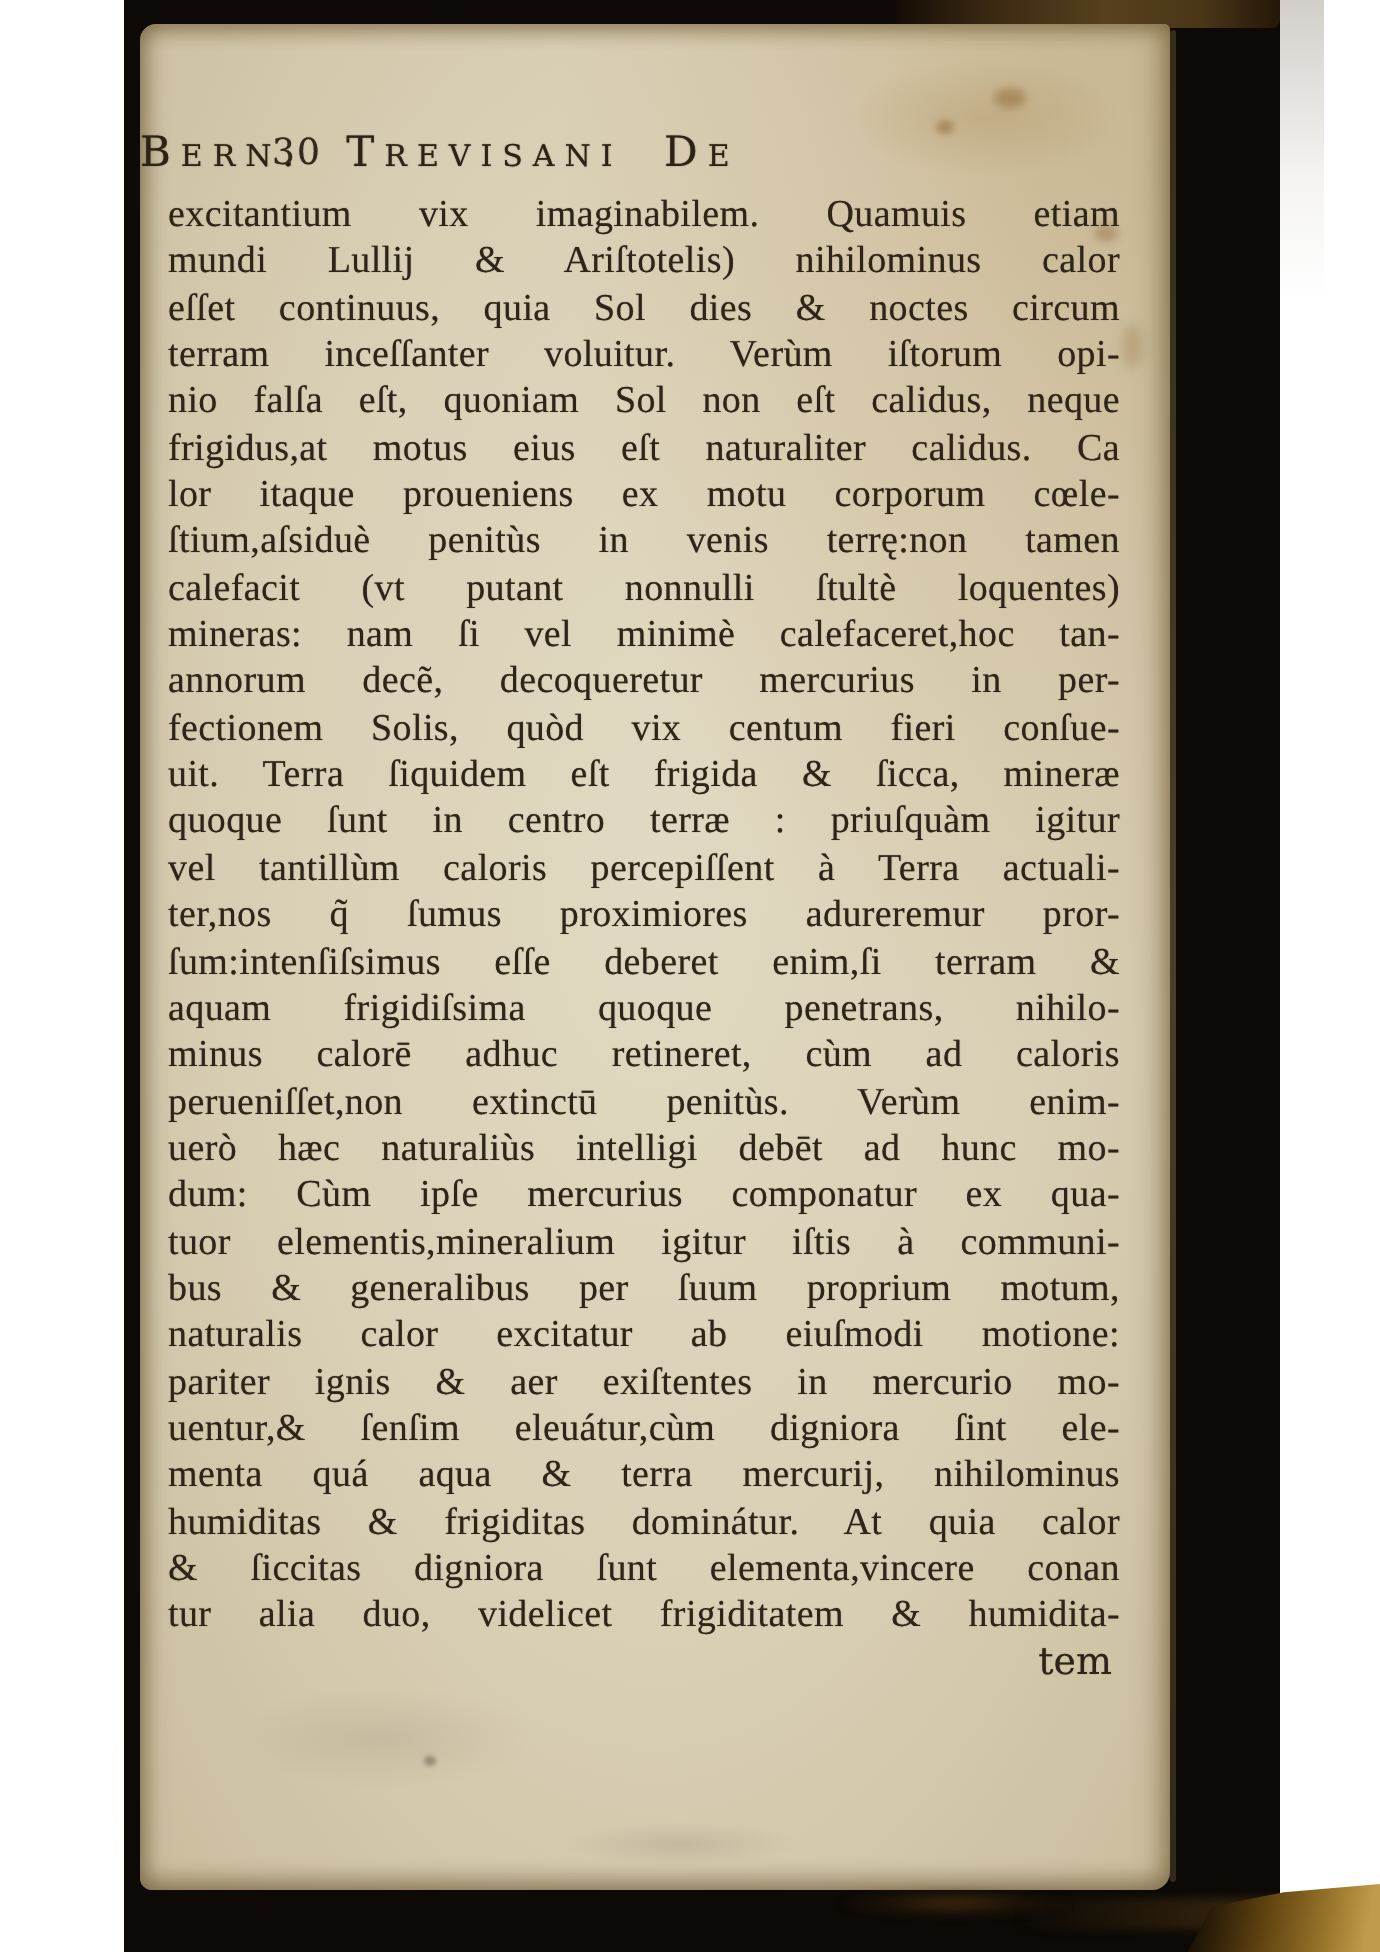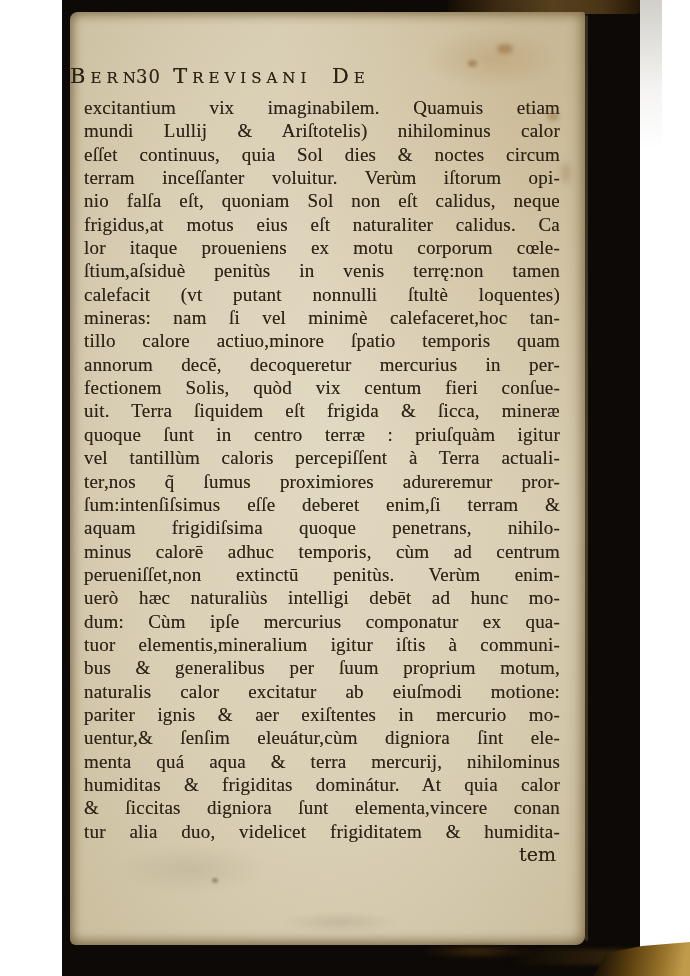--- a/index.html
+++ b/index.html
@@ -124,30 +124,29 @@
     <div class="text-line">excitantium vix imaginabilem.  Quamuis etiam</div>
         <div class="text-line">mundi Lullij &amp; Ariſtotelis) nihilominus calor</div>
         <div class="text-line">eſſet continuus, quia Sol dies &amp; noctes circum</div>
         <div class="text-line">terram inceſſanter voluitur. Verùm iſtorum opi-</div>
         <div class="text-line">nio falſa eſt, quoniam Sol non eſt calidus, neque</div>
         <div class="text-line">frigidus,at motus eius eſt naturaliter calidus. Ca</div>
         <div class="text-line">lor itaque proueniens ex motu corporum cœle-</div>
         <div class="text-line">ſtium,aſsiduè penitùs in venis terrę:non tamen</div>
         <div class="text-line">calefacit (vt putant nonnulli ſtultè loquentes)</div>
         <div class="text-line">mineras: nam ſi vel minimè calefaceret,hoc tan-</div>
-        <div class="text-line">tillo calore actiuo,minore ſpatio temporis quam</div>
         <div class="text-line">annorum decẽ, decoqueretur mercurius in per-</div>
         <div class="text-line">fectionem Solis, quòd vix centum fieri conſue-</div>
         <div class="text-line">uit.  Terra ſiquidem eſt frigida &amp; ſicca, mineræ</div>
         <div class="text-line">quoque ſunt in centro terræ : priuſquàm igitur</div>
         <div class="text-line">vel tantillùm caloris percepiſſent à Terra actuali-</div>
         <div class="text-line">ter,nos q̃ ſumus proximiores adureremur pror-</div>
         <div class="text-line">ſum:intenſiſsimus eſſe deberet enim,ſi terram &amp;</div>
         <div class="text-line">aquam frigidiſsima quoque penetrans, nihilo-</div>
-        <div class="text-line">minus calorē adhuc temporis, cùm ad centrum</div>
+        <div class="text-line">minus calorē adhuc retineret, cùm ad caloris</div>
         <div class="text-line">perueniſſet,non extinctū penitùs. Verùm enim-</div>
         <div class="text-line">uerò hæc naturaliùs intelligi debēt ad hunc mo-</div>
         <div class="text-line">dum: Cùm ipſe mercurius componatur ex qua-</div>
         <div class="text-line">tuor elementis,mineralium igitur iſtis à communi-</div>
         <div class="text-line">bus &amp; generalibus per ſuum proprium motum,</div>
         <div class="text-line">naturalis calor excitatur ab eiuſmodi motione:</div>
         <div class="text-line">pariter ignis &amp; aer exiſtentes in mercurio mo-</div>
         <div class="text-line">uentur,&amp; ſenſim eleuátur,cùm digniora ſint ele-</div>
         <div class="text-line">menta quá aqua &amp; terra mercurij, nihilominus</div>
         <div class="text-line">humiditas &amp; frigiditas dominátur. At quia calor</div>

